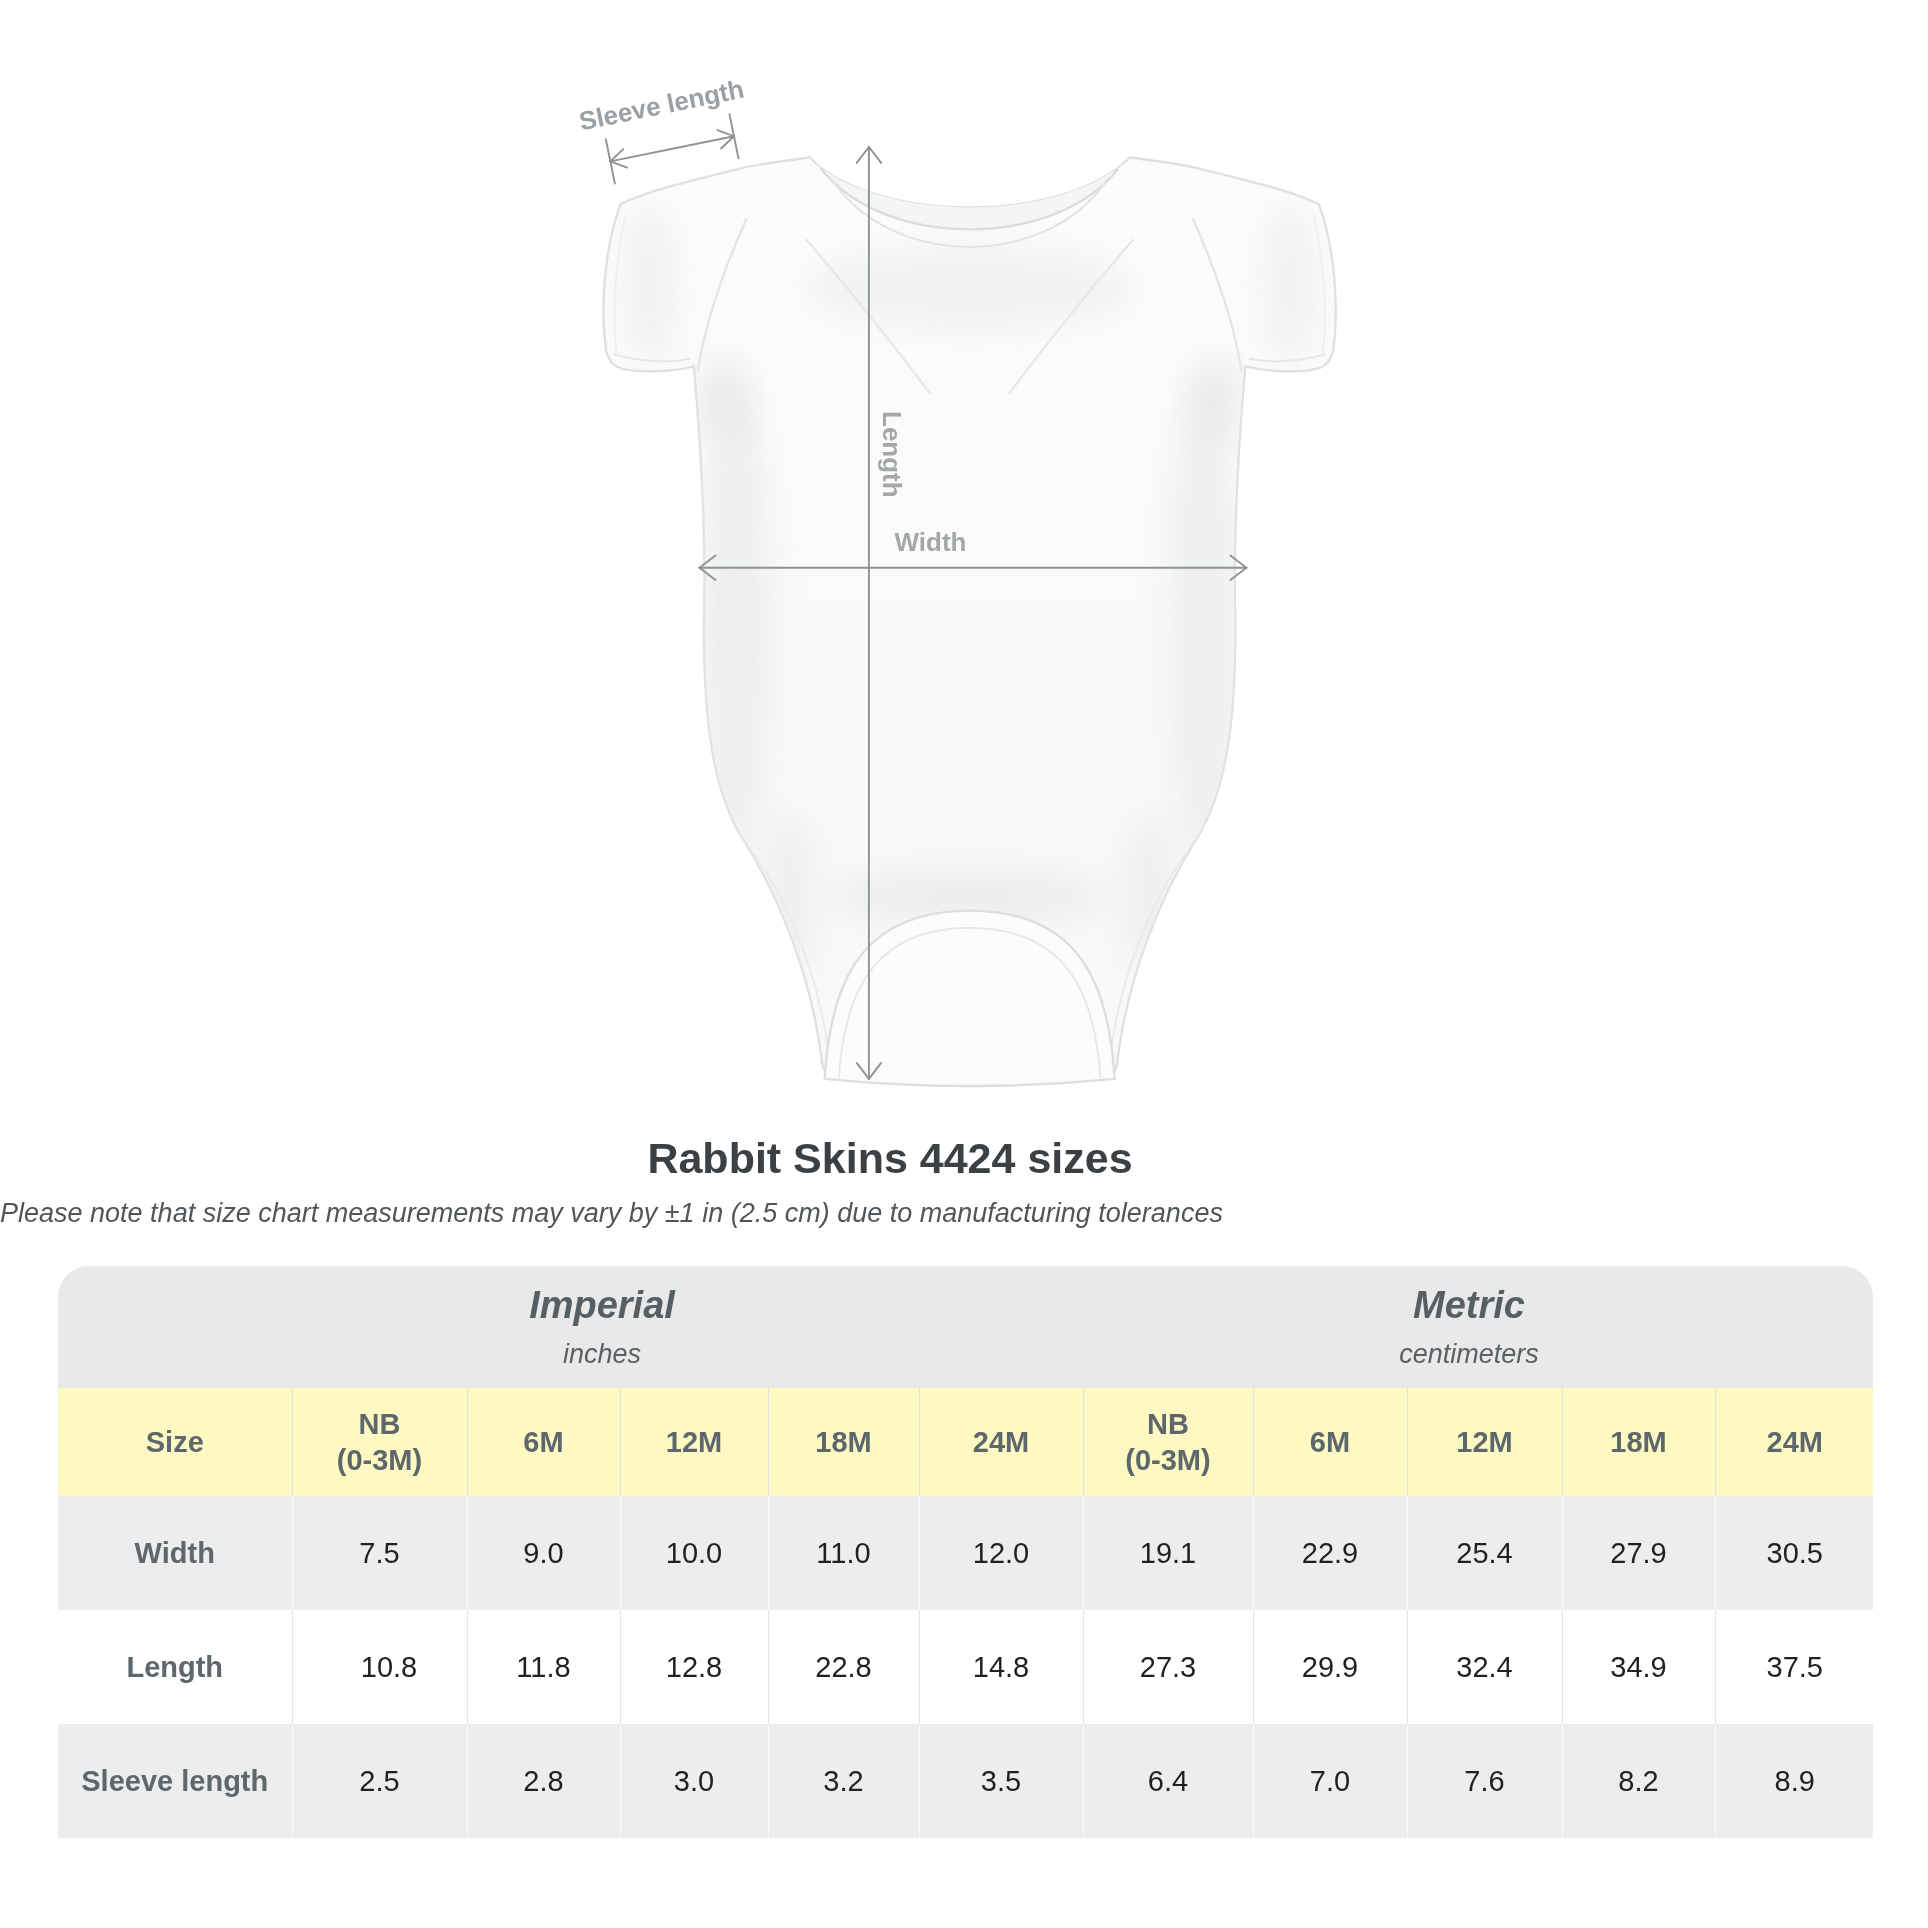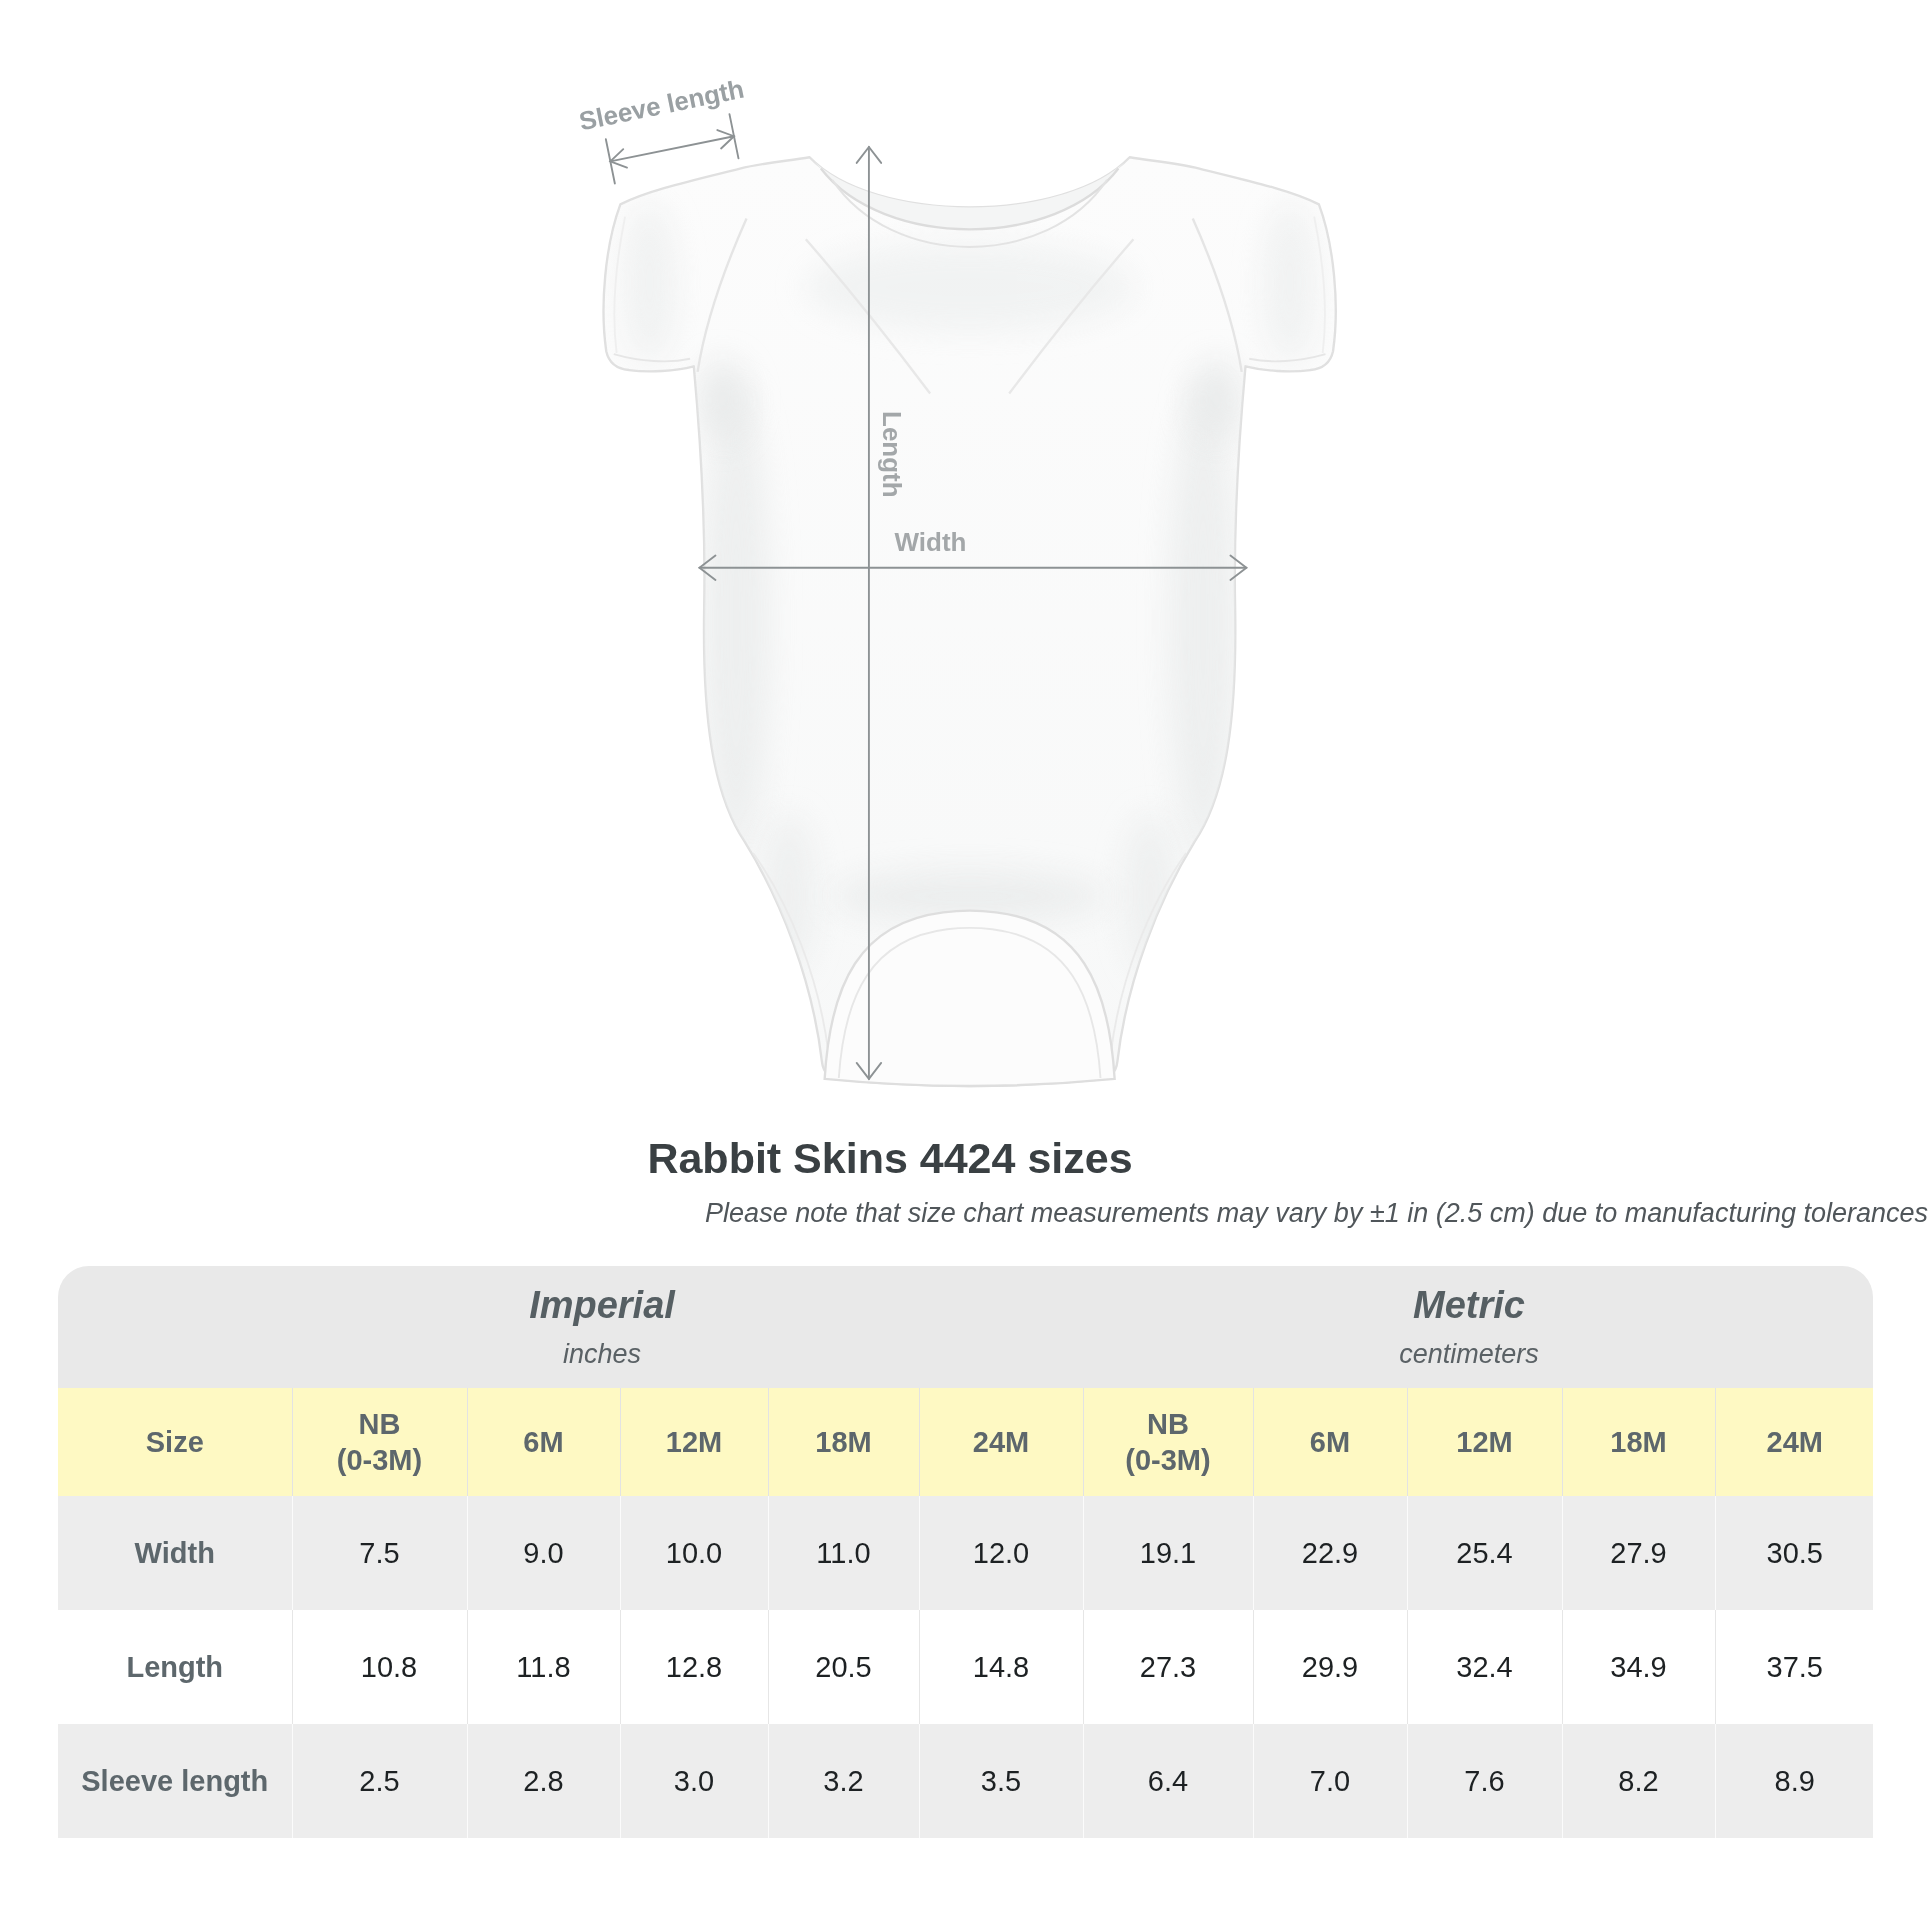--- a/index.html
+++ b/index.html
@@ -20,21 +20,21 @@
   .lbl-sleeve{left:571px;top:92px;width:181px;text-align:center;transform:rotate(-11.5deg);}
   .lbl-length{left:905px;top:411px;width:122px;transform:rotate(90deg);transform-origin:0 0;color:#a3a7a9;}
   .lbl-width{left:889px;top:529px;width:83px;text-align:center;color:#a3a7a9;}
 
   
   .page-title{
     position:absolute;left:0;top:1134px;width:1780px;text-align:center;
     font-size:43px;font-weight:bold;color:#3a4043;letter-spacing:0px;
   }
   .page-note{
-    position:absolute;left:0;top:1198px;width:1928px;text-align:right;
+    position:absolute;left:0;top:1198px;width:1928px;text-align:left;
     font-size:27px;font-style:italic;color:#50565a;
   }
 
   
   #tablewrap{
     position:absolute;left:58px;top:1266px;width:1815px;height:605px;
     border-radius:31px;overflow:hidden;background:#ffffff;
   }
   .band{position:relative;width:100%;height:122px;background:#e9e9e9;}
   .capgroup{position:absolute;top:50%;transform:translate(-50%,-50%);text-align:center;}
@@ -277,21 +277,21 @@
         <td class="val">25.4</td>
         <td class="val">27.9</td>
         <td class="val">30.5</td>
       </tr>
 
       <tr class="drow plain">
         <th class="rowlab">Length</th>
         <td class="val first">10.8</td>
         <td class="val">11.8</td>
         <td class="val">12.8</td>
-        <td class="val">20.5</td>
+        <td class="val">22.8</td>
         <td class="val">14.8</td>
         <td class="val">27.3</td>
         <td class="val">29.9</td>
         <td class="val">32.4</td>
         <td class="val">34.9</td>
         <td class="val">37.5</td>
       </tr>
 
       <tr class="drow stripe">
         <th class="rowlab">Sleeve length</th>

